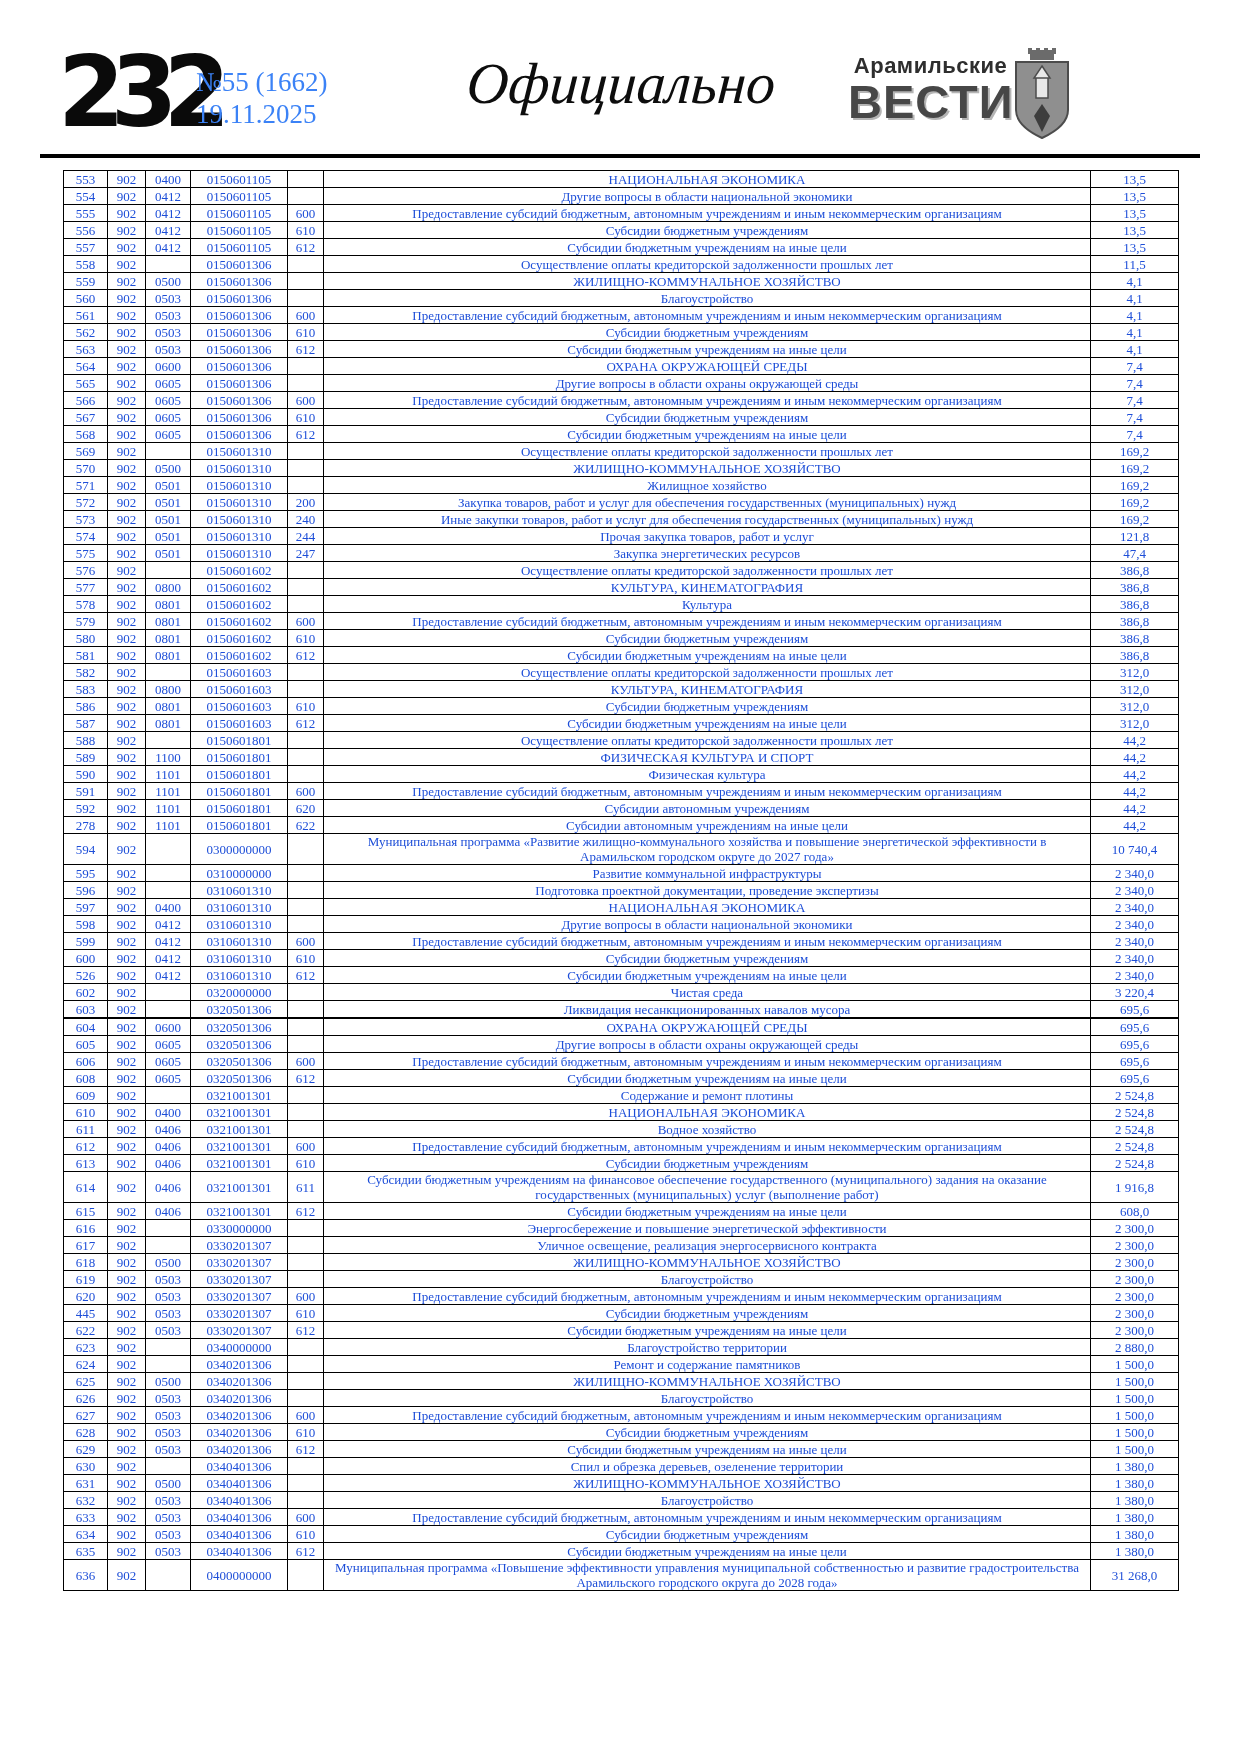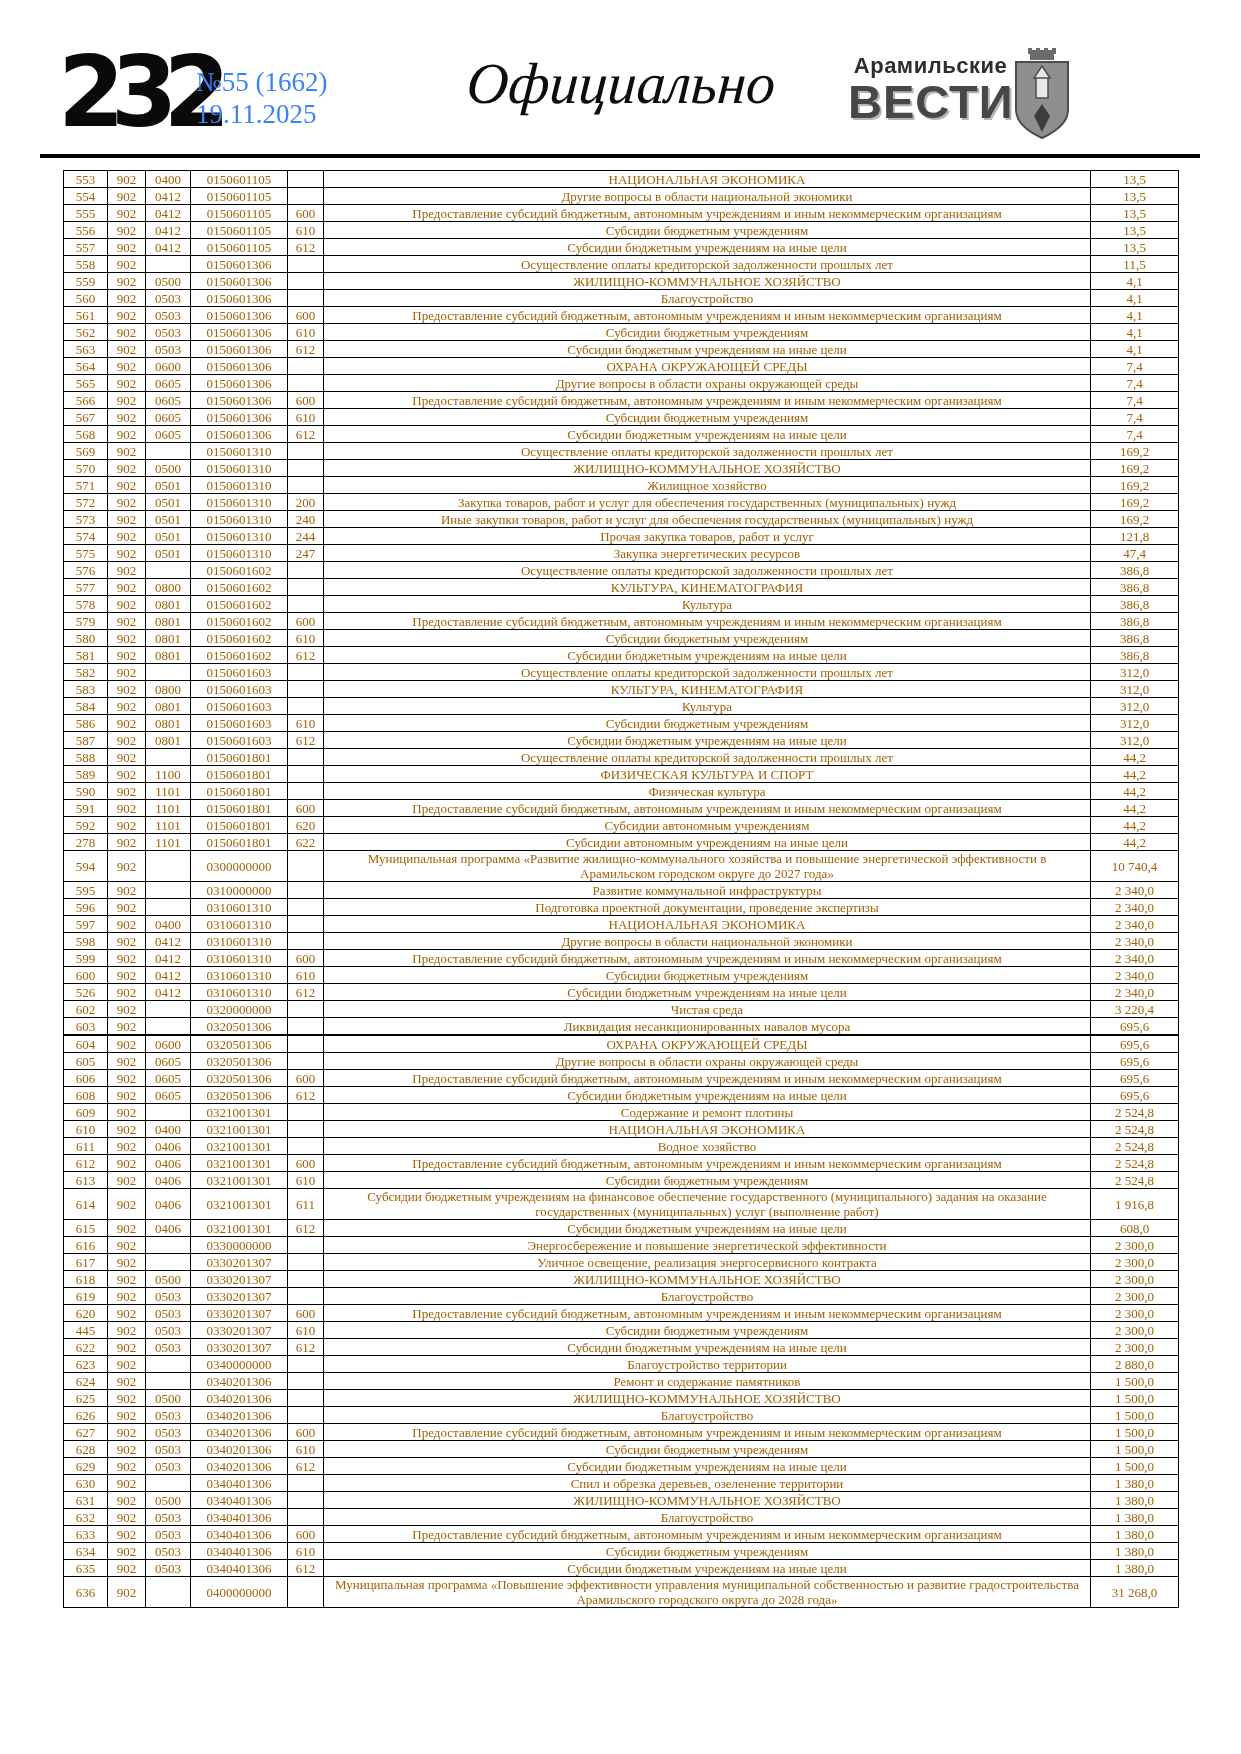--- a/index.html
+++ b/index.html
@@ -29,21 +29,21 @@
     font-family:"Liberation Sans", sans-serif;font-weight:700;
     font-size:47px;line-height:48px;color:#474747;letter-spacing:1px;
     text-shadow:2px 2px 0 #b5b5b5;
   }
   .crest{position:absolute;left:1012px;top:40px;width:60px;height:92px;}
   .header-rule{position:absolute;left:40px;top:146px;width:1160px;height:4px;background:#000;}
   
   .budget-table-wrap{position:absolute;left:63px;top:170px;width:1115px;}
   table.budget{
     border-collapse:collapse;table-layout:fixed;width:1115px;
-    font-family:"Liberation Serif", serif;font-size:13px;color:#a16207;padding-left:24px;
+    font-family:"Liberation Serif", serif;font-size:13px;color:#1d4ed8;padding-left:24px;
   }
   table.budget td{
     border:1px solid #000;height:16px;line-height:15px;
     padding:0 3px;text-align:center;vertical-align:middle;
     overflow:hidden;
   }
   table.budget td.name-cell{padding:0 6px;}
   tr.thick-top td{border-top:2.5px solid #000;margin-top:20px;}
 </style>
 </head>
@@ -359,29 +359,20 @@
         <tr>
     <td>583</td>
     <td>902</td>
     <td>0800</td>
     <td>0150601603</td>
     <td></td>
     <td class="name-cell">КУЛЬТУРА, КИНЕМАТОГРАФИЯ</td>
     <td>312,0</td>
   </tr>
         <tr>
-    <td>584</td>
-    <td>902</td>
-    <td>0801</td>
-    <td>0150601603</td>
-    <td></td>
-    <td class="name-cell">Культура</td>
-    <td>312,0</td>
-  </tr>
-        <tr>
     <td>586</td>
     <td>902</td>
     <td>0801</td>
     <td>0150601603</td>
     <td>610</td>
     <td class="name-cell">Субсидии бюджетным учреждениям</td>
     <td>312,0</td>
   </tr>
         <tr>
     <td>587</td>

